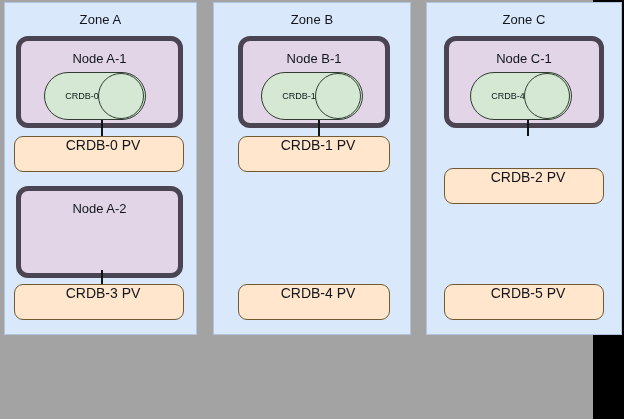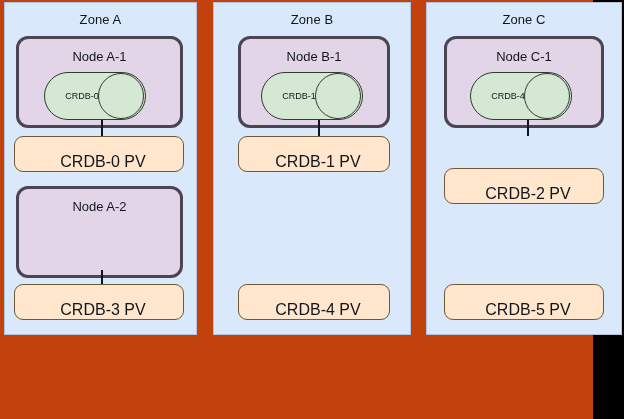--- a/index.html
+++ b/index.html
@@ -13,42 +13,42 @@
     position: relative;
     overflow: hidden;
     font-family: "Liberation Sans", sans-serif;
     -webkit-font-smoothing: antialiased;
   }
   #canvas {
     position: absolute;
     left: 0; top: 0;
     width: 593px;
     height: 419px;
-    background: #c2410c;
+    background: #a3a3a3;
   }
   .zone {
     position: absolute;
     background: #dae8fc;
     border: 1px solid #b0c4de;
     box-sizing: border-box;
   }
   .zone-label {
     position: absolute;
     left: 0;
     top: 9px;
     width: 100%;
     text-align: center;
     font-size: 13px;
     color: #12161c;
     letter-spacing: 0.1px;
   }
   .node {
     position: absolute;
     background: #e1d5e7;
-    border: 3px solid #4d7c0f;
+    border: 5px solid #4d7c0f;
     border-radius: 12px;
     box-sizing: border-box;
   }
   .node-label {
     position: absolute;
     left: 0;
     top: 10px;
     width: 100%;
     text-align: center;
     font-size: 13px;
@@ -75,23 +75,23 @@
     box-sizing: border-box;
     pointer-events: none;
   }
   .pv {
     position: absolute;
     background: #ffe6cc;
     border: 1px solid #705a34;
     border-radius: 9px;
     box-sizing: border-box;
     display: flex;
-    align-items: flex-end;
+    align-items: flex-start;
     justify-content: center;
-    font-size: 16px;
+    font-size: 14px;
     color: #12161c;
     padding-left: 8px;
   }
   .connector {
     position: absolute;
     width: 2px;
     background: #101418;
   }
 </style>
 </head>

